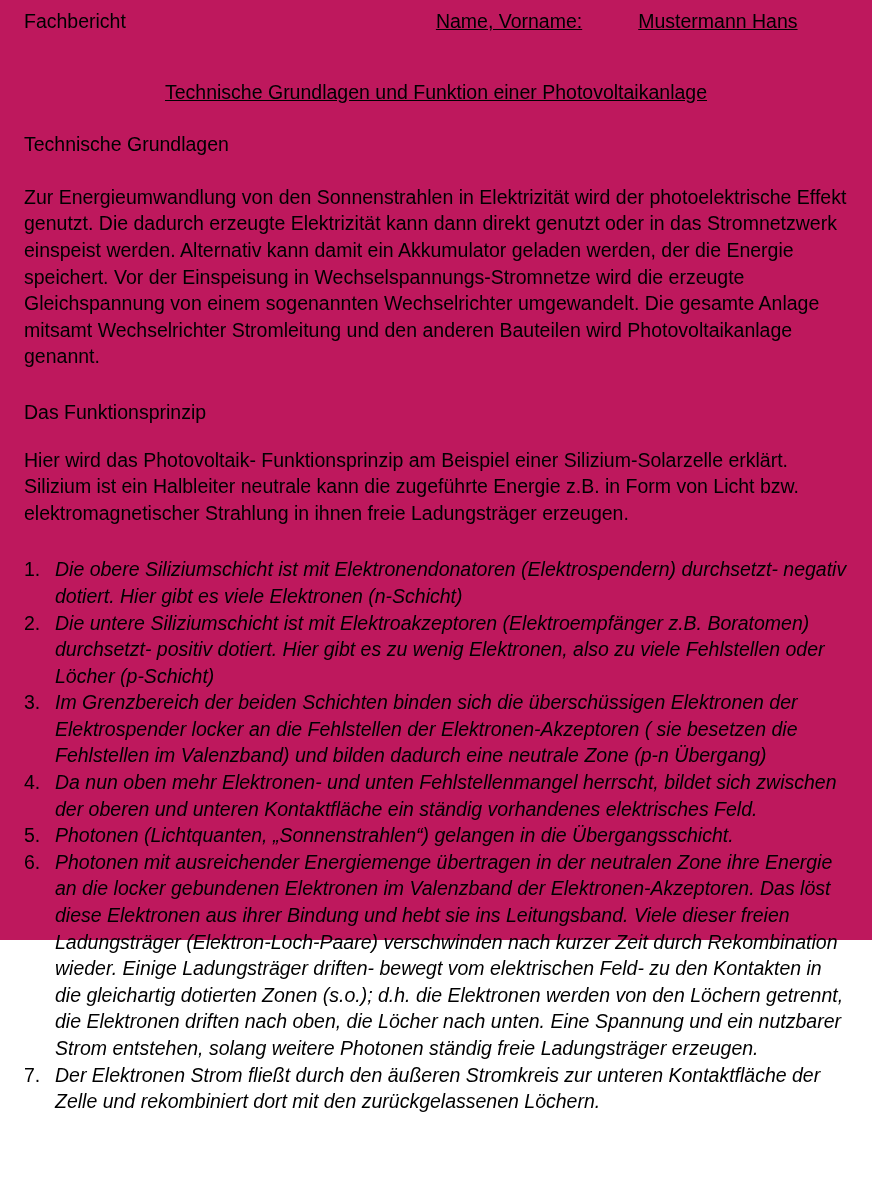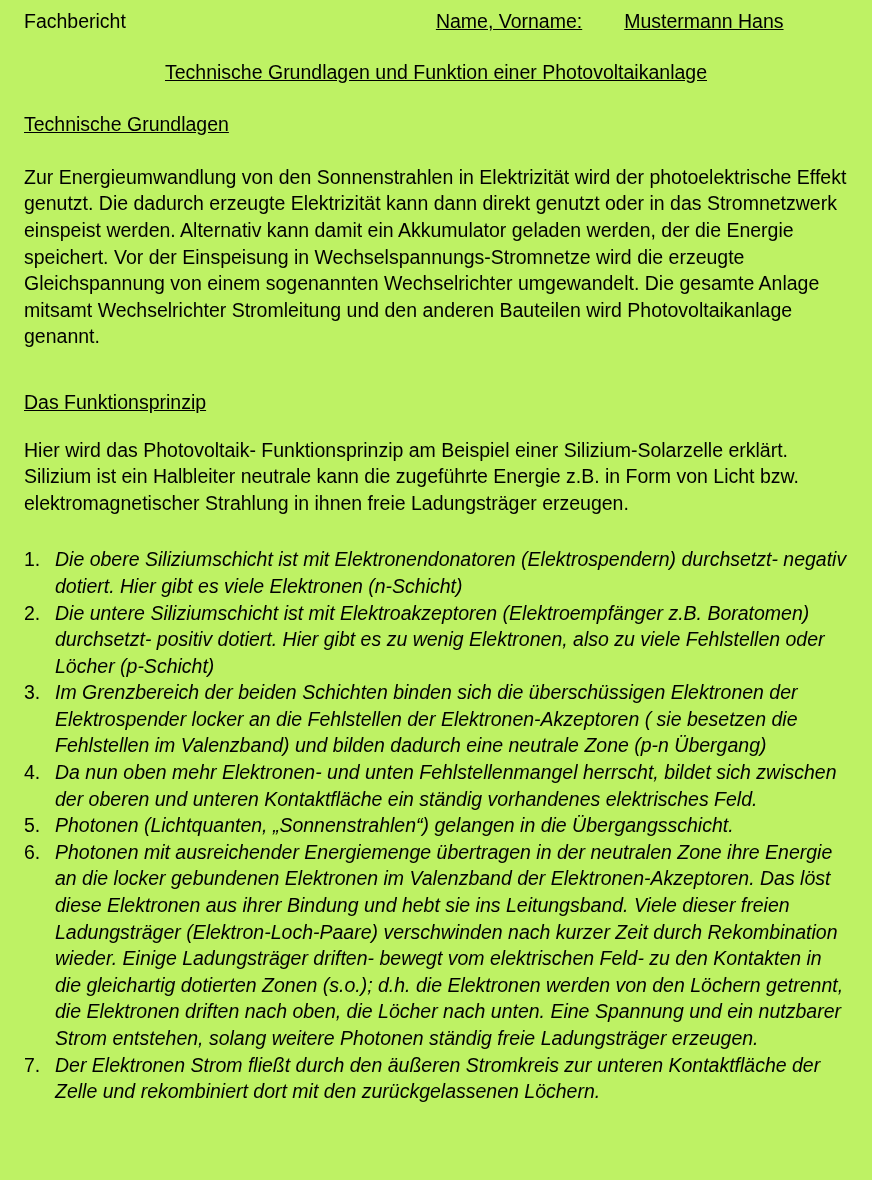--- a/index.html
+++ b/index.html
@@ -13,48 +13,47 @@
     overflow: hidden;
     font-family: "Liberation Sans", sans-serif;
     font-size: 19.5px;
     line-height: 26.6px;
     color: #000000;
     -webkit-font-smoothing: antialiased;
   }
   .page {
     box-sizing: border-box;
     width: 872px;
-    height: 1180px;
+    height: 940px;
     padding: 8px 24px 0 24px;
-    background: #bef264;
+    background: #be185d;
   }
   .header-row {
     display: flex;
     align-items: baseline;
   }
   .name-group {
     margin-left: 310px;
     display: flex;
     align-items: baseline;
     text-decoration: underline;
   }
   .name-value {
-    margin-left: 42px;
+    margin-left: 56px;
   }
   .doc-title {
-    margin-top: 24px;
+    margin-top: 44px;
     text-align: center;
     text-decoration: underline;
   }
   .section-heading {
     margin-top: 26px;
-    text-decoration: underline;
   }
   .section-heading.second {
-    margin-top: 39px;
+    margin-top: 29px;
   }
   p.para {
     margin: 26px 0 0 0;
   }
   p.para.second {
     margin-top: 21px;
   }
   ol.num-list {
     list-style: none;
     margin: 30px 0 0 0;

